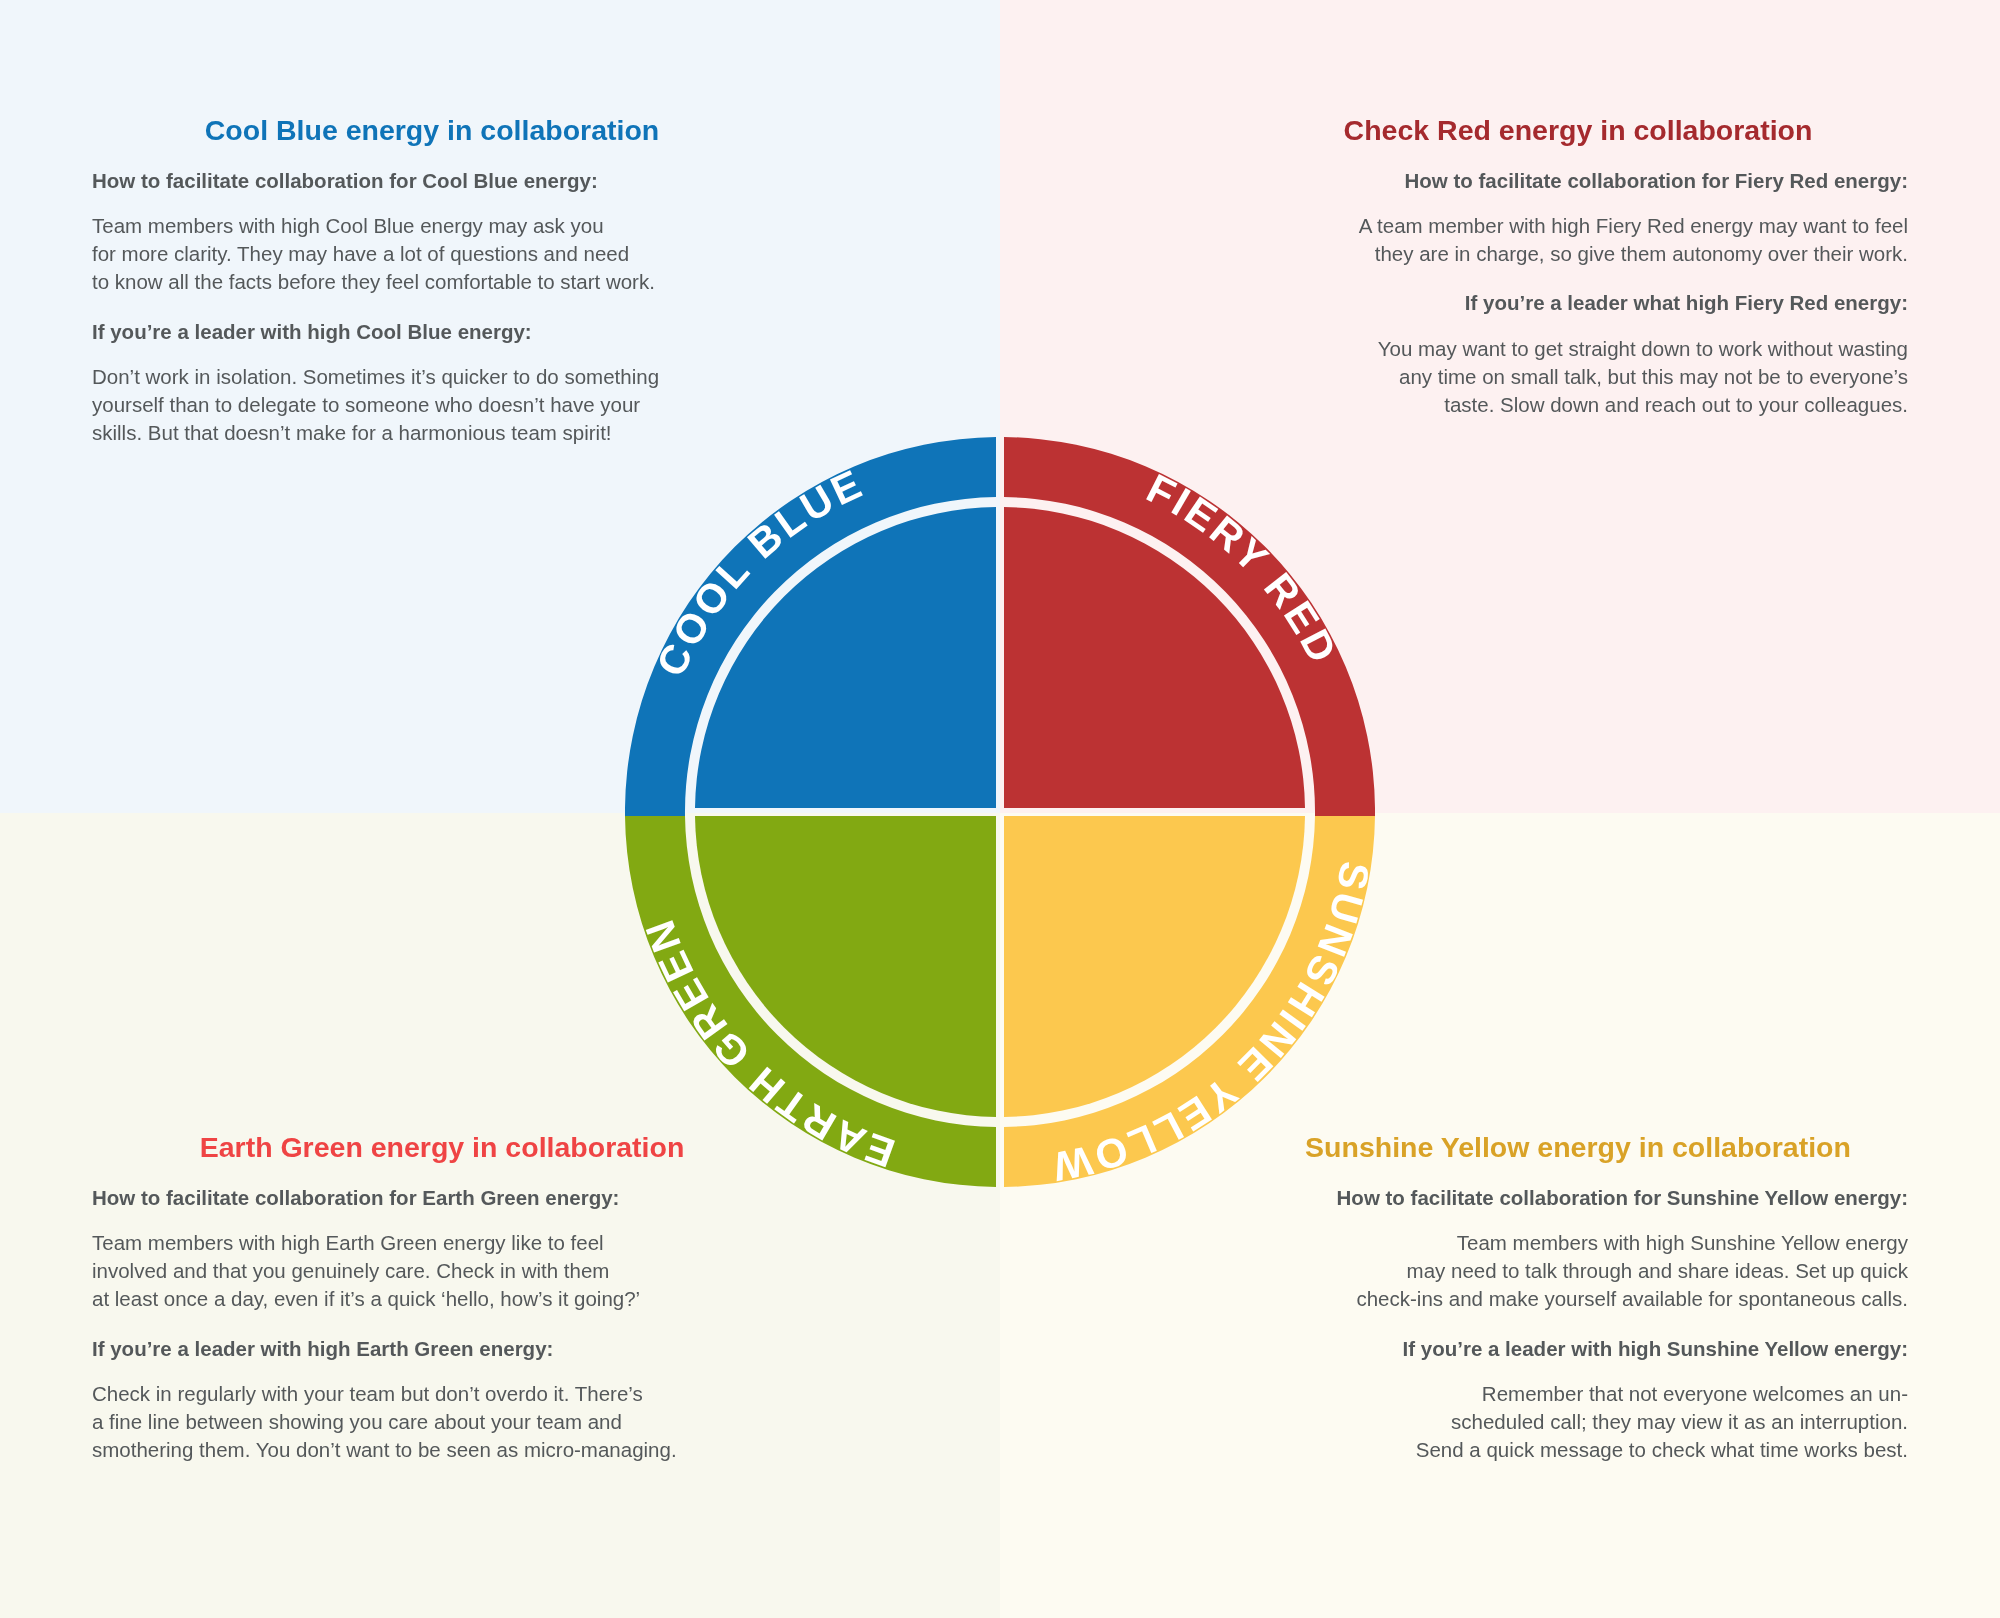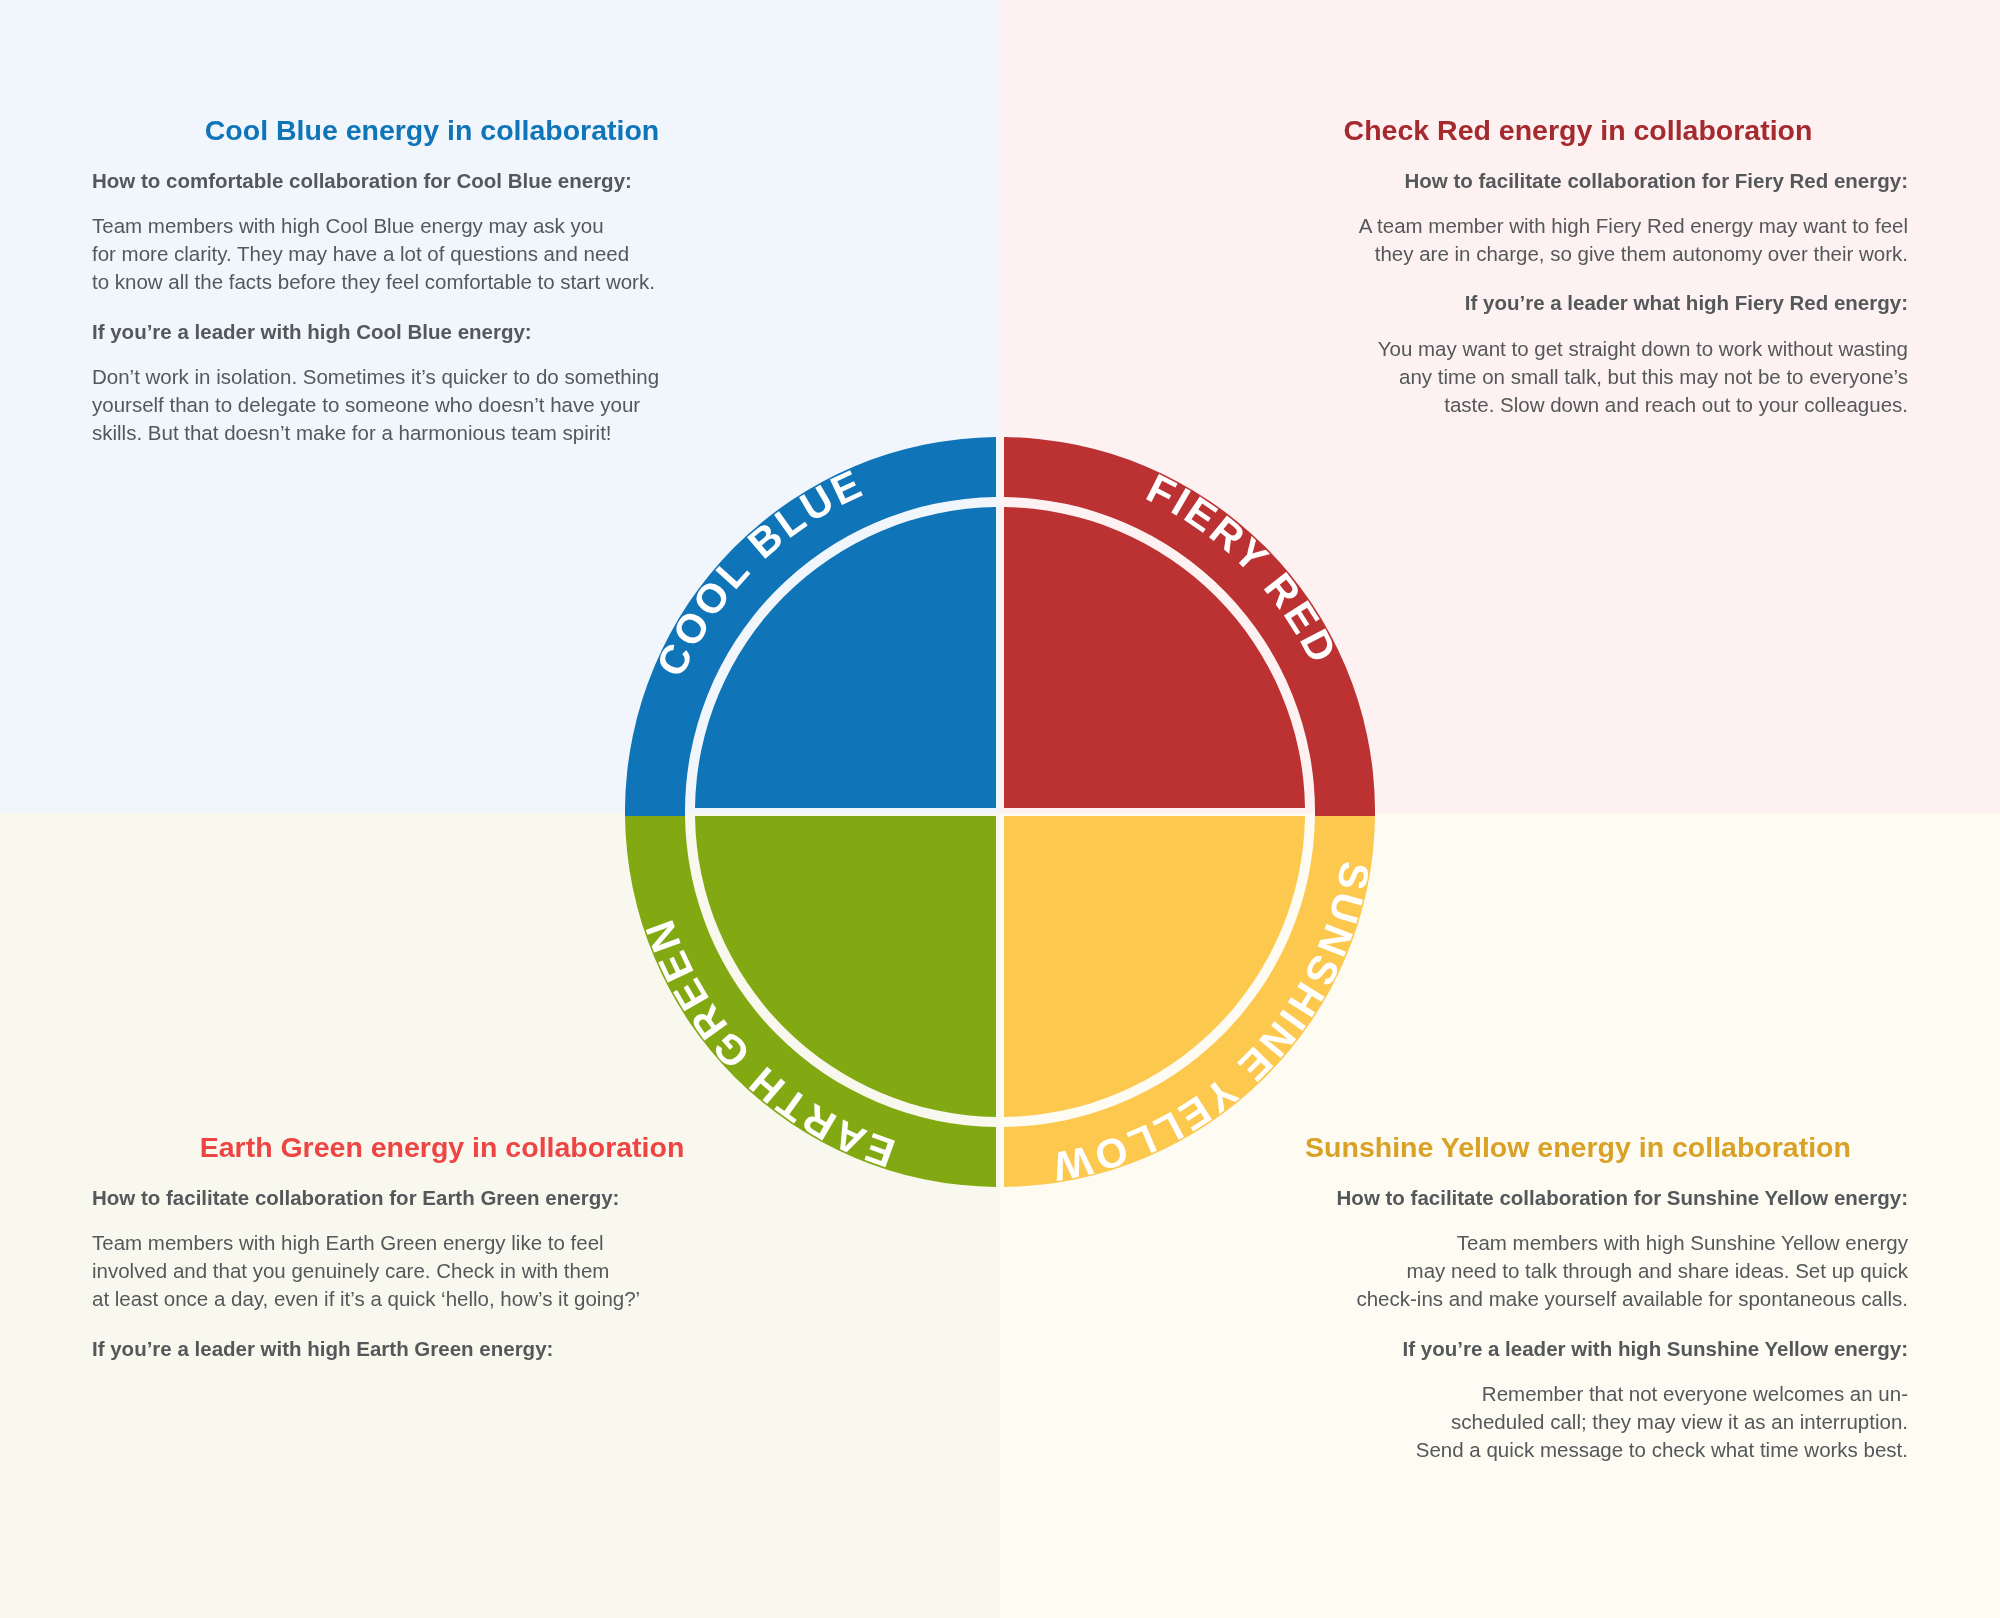--- a/index.html
+++ b/index.html
@@ -130,21 +130,21 @@
         <textPath href="#arcYellow" startOffset="50%" text-anchor="middle">SUNSHINE YELLOW</textPath>
       </text>
       <text class="ring-label">
         <textPath href="#arcGreen" startOffset="50%" text-anchor="middle">EARTH GREEN</textPath>
       </text>
     </svg>
   </div>
 
   <div class="panel panel-blue">
     <h2>Cool Blue energy in collaboration</h2>
-    <div class="sub">How to comfortable collaboration for Cool Blue energy:</div>
+    <div class="sub">How to facilitate collaboration for Cool Blue energy:</div>
     <p class="body nowrap-block">Team members with high Cool Blue energy may ask you
 for more clarity. They may have a lot of questions and need
 to know all the facts before they feel comfortable to start work.</p>
     <div class="sub">If you’re a leader with high Cool Blue energy:</div>
     <p class="body nowrap-block">Don’t work in isolation. Sometimes it’s quicker to do something
 yourself than to delegate to someone who doesn’t have your
 skills. But that doesn’t make for a harmonious team spirit!</p>
   </div>
 
   <div class="panel panel-red">
@@ -158,20 +158,23 @@
 taste. Slow down and reach out to your colleagues.</p>
   </div>
 
   <div class="panel panel-green">
     <h2>Earth Green energy in collaboration</h2>
     <div class="sub">How to facilitate collaboration for Earth Green energy:</div>
     <p class="body nowrap-block">Team members with high Earth Green energy like to feel
 involved and that you genuinely care. Check in with them
 at least once a day, even if it’s a quick ‘hello, how’s it going?’</p>
     <div class="sub">If you’re a leader with high Earth Green energy:</div>
+    <p class="body nowrap-block">Check in regularly with your team but don’t overdo it. There’s
+a fine line between showing you care about your team and
+smothering them. You don’t want to be seen as micro-managing.</p>
   </div>
 
   <div class="panel panel-yellow">
     <h2>Sunshine Yellow energy in collaboration</h2>
     <div class="sub">How to facilitate collaboration for Sunshine Yellow energy:</div>
     <p class="body nowrap-block">Team members with high Sunshine Yellow energy
 may need to talk through and share ideas. Set up quick
 check-ins and make yourself available for spontaneous calls.</p>
     <div class="sub">If you’re a leader with high Sunshine Yellow energy:</div>
     <p class="body nowrap-block">Remember that not everyone welcomes an un-

